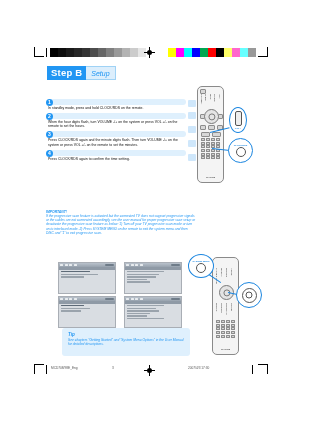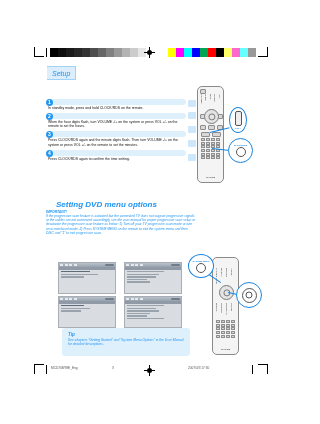--- a/index.html
+++ b/index.html
@@ -147,20 +147,21 @@
     <i style="left:0;top:0;width:10px;height:1px;"></i>
     <i style="left:9px;top:0;width:1px;height:10px;"></i>
   </div>
   <div class="tick" style="left:46px;top:365px;height:9px;"></div>
   <div class="tick" style="left:252px;top:365px;height:9px;"></div>
   <div class="regmark" style="left:144px;top:365px;">
     <div class="regdot"></div>
   </div>
 
   <div class="steptab" style="left:47px;top:66px;">
+    <div class="b">Step B</div>
     <div class="s">Setup</div>
   </div>
 
 
   <div class="stepblock" id="clocksteps" style="top:99px;">
       <div class="srow">
         <div class="sbubble">1</div>
         <div class="sband"></div>
         <div class="stext">In standby mode, press and hold CLOCK/RDS on the remote.</div>
       </div>
@@ -243,21 +244,20 @@
       <div class="calabel" style="margin-top:1px;">VOL +</div>
     </div>
 
     <div class="cline" style="left:24px;top:62px;width:18px;transform:rotate(6deg);"></div>
     <div class="callout" style="left:40px;top:52px;width:23px;height:23px;">
       <div class="calabel">CLOCK/RDS</div>
       <div style="width:8px;height:8px;border:.8px solid #555;border-radius:50%;margin-top:1px;"></div>
     </div>
   </div>
 
-  <div class="h2" style="left:56px;top:200px;">Setting DVD menu options</div>
 
   <div class="imp" style="top:210px;">
     <div class="imptitle">IMPORTANT!</div>
     <div class="imptext">If the progressive scan feature is activated but the connected TV does not support progressive signals or the cables are not connected accordingly, see the user manual for proper progressive scan setup or deactivate the progressive scan feature as below: 1) Turn off your TV progressive scan mode or turn on to interlaced mode. 2) Press SYSTEM MENU on the remote to exit the system menu and then DISC and "1" to exit progressive scan.</div>
   </div>
 
   <div id="osds">
       <div class="osd" style="left: 58px; top: 262px; width: 56px; height: 30px;">
         <div class="tbar">
           <i></i>

